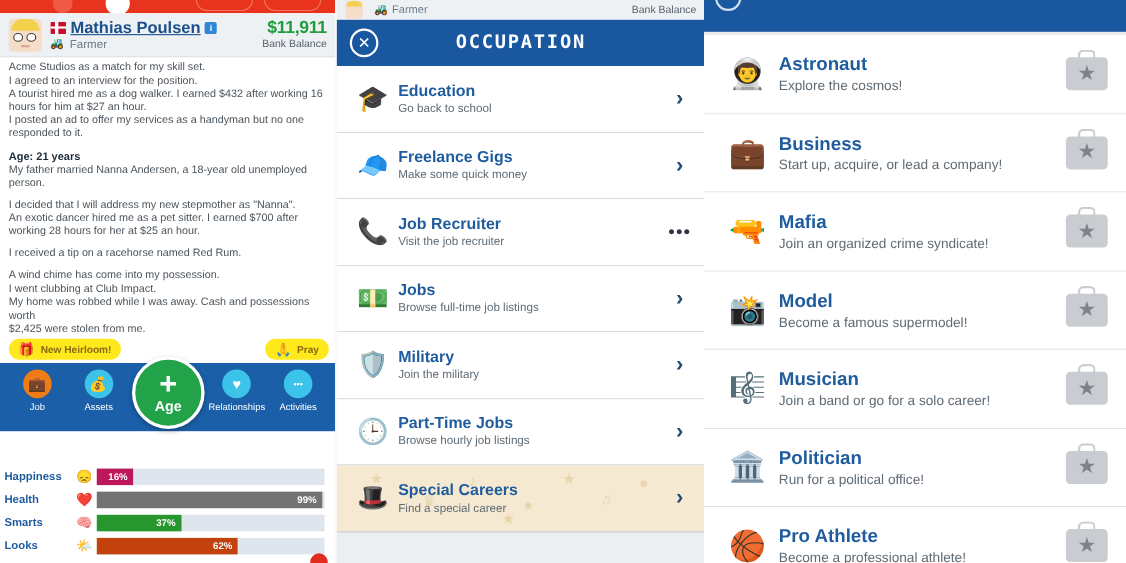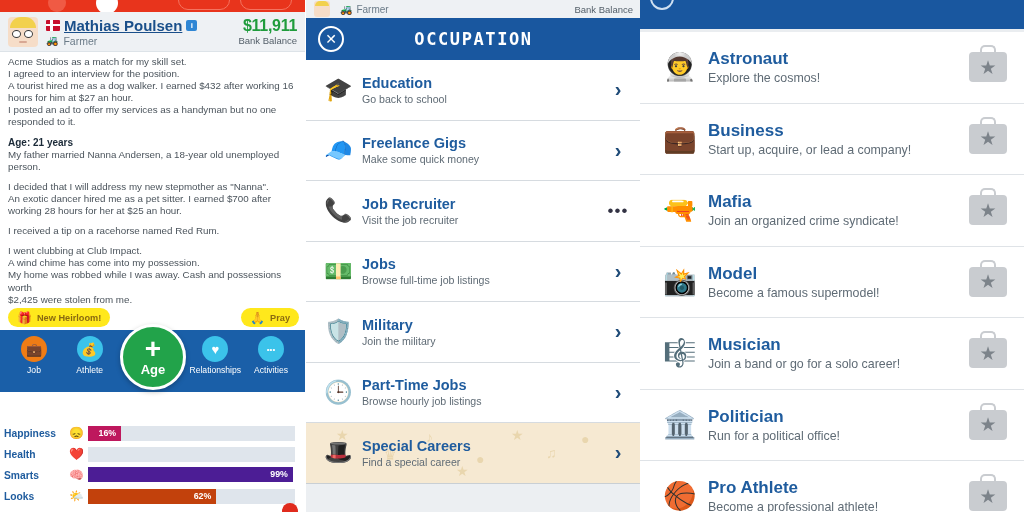--- a/index.html
+++ b/index.html
@@ -218,22 +218,22 @@
         <div class="log-line heading">Age: 21 years</div>
         <div class="log-line">My father married Nanna Andersen, a 18-year old unemployed</div>
         <div class="log-line">person.</div>
         <div class="log-gap"></div>
         <div class="log-line">I decided that I will address my new stepmother as "Nanna".</div>
         <div class="log-line">An exotic dancer hired me as a pet sitter. I earned $700 after</div>
         <div class="log-line">working 28 hours for her at $25 an hour.</div>
         <div class="log-gap"></div>
         <div class="log-line">I received a tip on a racehorse named Red Rum.</div>
         <div class="log-gap"></div>
+        <div class="log-line">A wind chime has come into my possession.</div>
         <div class="log-line">I went clubbing at Club Impact.</div>
-        <div class="log-line">A wind chime has come into my possession.</div>
         <div class="log-line">My home was robbed while I was away. Cash and possessions worth</div>
         <div class="log-line">$2,425 were stolen from me.</div>
       </div>
 
     <div class="pill-row" id="pill-row">
         <div class="pill left">
           <span class="emoji">🎁</span>
           <span>New Heirloom!</span>
         </div>
         <div class="pill right">
@@ -246,21 +246,21 @@
         <div class="nav-item">
           <div class="nav-circle job" style="background: rgb(239, 124, 21);">
             <span style="color:#fff;font-size:13px;line-height:13px;">💼</span>
           </div>
           <div class="nav-label">Job</div>
         </div>
         <div class="nav-item">
           <div class="nav-circle cyan" style="background: rgb(59, 195, 234);">
             <span style="color:#fff;font-size:13px;line-height:13px;">💰</span>
           </div>
-          <div class="nav-label">Athlete</div>
+          <div class="nav-label">Assets</div>
         </div>
         <div class="nav-spacer"></div>
         <div class="nav-item">
           <div class="nav-circle cyan" style="background: rgb(59, 195, 234);">
             <span style="color:#fff;font-size:13px;line-height:13px;">♥</span>
           </div>
           <div class="nav-label">Relationships</div>
         </div>
         <div class="nav-item">
           <div class="nav-circle cyan" style="background: rgb(59, 195, 234);">
@@ -282,28 +282,33 @@
           <div class="stat-track">
             <div class="stat-fill" style="width: 16%; background: #be185d;">
               <span class="stat-pct">16%</span>
             </div>
           </div>
         </div>
         <div class="stat-row">
           <div class="stat-name">Health</div>
           <div class="stat-emoji">❤️</div>
           <div class="stat-track">
-            <div class="stat-fill" style="width: 99%; background: #4c1d95; margin-top: 20px;">
+            <div class="stat-fill" style="width: 99%; background: #737373;">
               <span class="stat-pct">99%</span>
             </div>
           </div>
         </div>
         <div class="stat-row">
           <div class="stat-name">Smarts</div>
           <div class="stat-emoji">🧠</div>
+          <div class="stat-track">
+            <div class="stat-fill" style="width: 37%; background: rgb(40, 150, 47);">
+              <span class="stat-pct">37%</span>
+            </div>
+          </div>
         </div>
         <div class="stat-row">
           <div class="stat-name">Looks</div>
           <div class="stat-emoji">🌤️</div>
           <div class="stat-track">
             <div class="stat-fill" style="width: 62%; background: #c2410c;">
               <span class="stat-pct">62%</span>
             </div>
           </div>
         </div>

